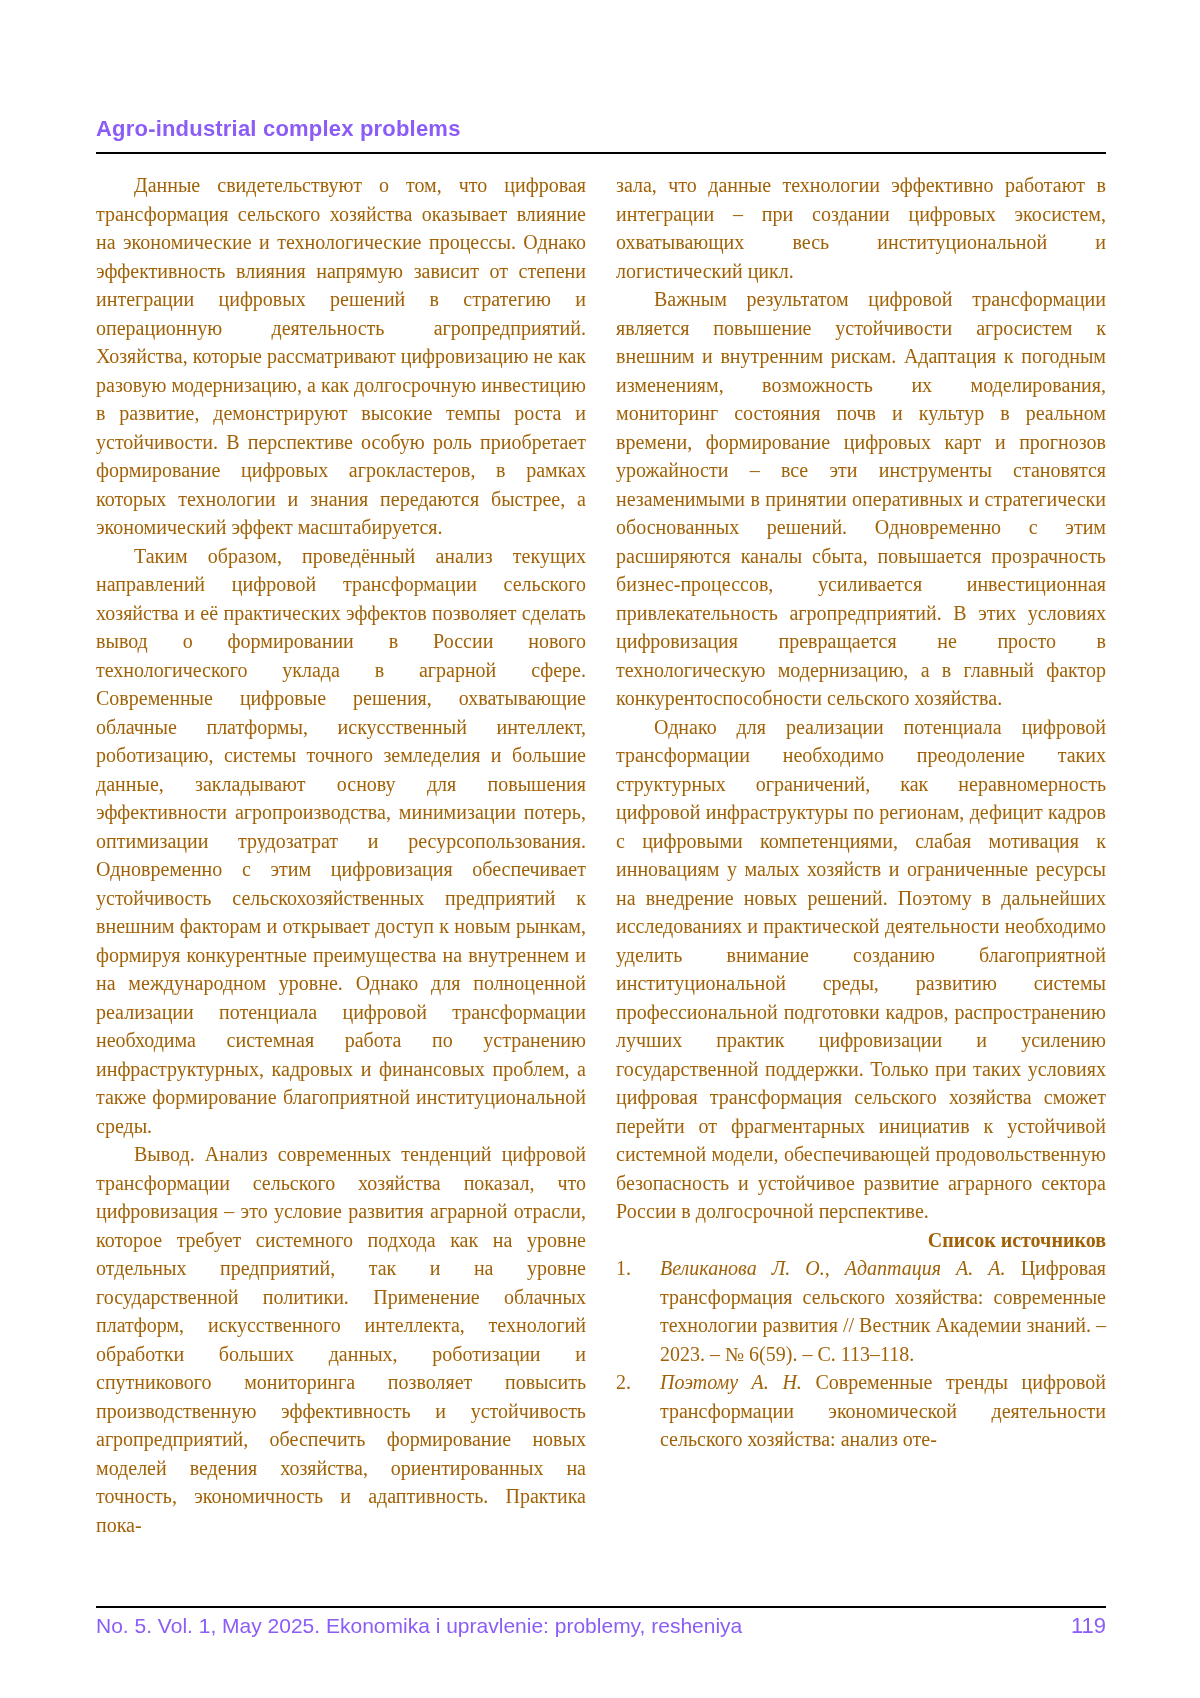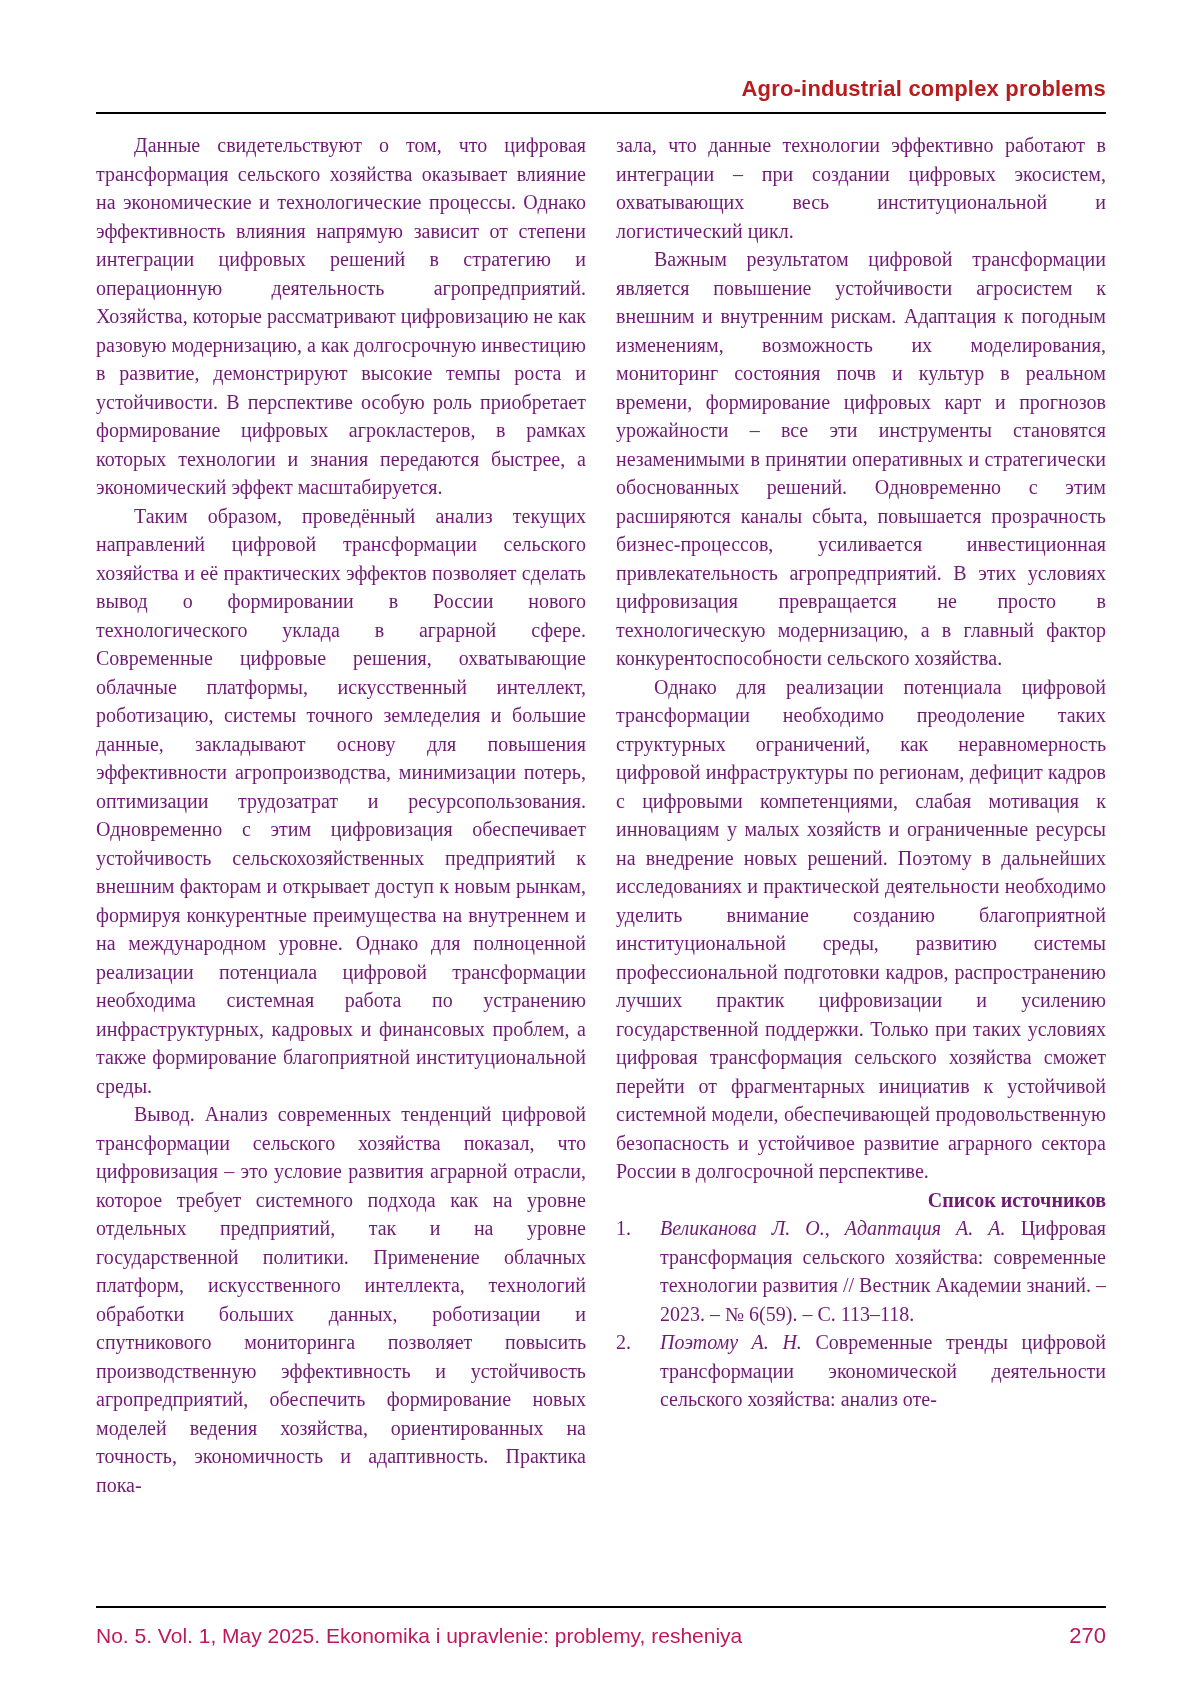--- a/index.html
+++ b/index.html
@@ -17,44 +17,43 @@
 
   .content {
     position: absolute;
     left: 96px;
     right: 94px;
     top: 0;
   }
 
   
   .page-header {
-    margin-top: 76px;
-    text-align: right;
+    margin-top: 116px;
     font-family: "Liberation Sans", sans-serif;
     font-weight: bold;
     font-size: 22px;
     letter-spacing: 0.2px;
-    color: #b91c1c;
+    color: #8b5cf6;
   }
   .header-rule {
     margin-top: 10px;
     height: 0;
     border-bottom: 2px solid #000000;
   }
 
   
   .columns {
     display: flex;
     gap: 30px;
     margin-top: 17px;
     font-family: "Liberation Serif", serif;
     font-size: 20px;
     line-height: 28.5px;
     text-align: justify;
-    color: #701a75;
+    color: #a16207;
   }
   .col { width: 490px; hyphens: auto; }
 
   .col p { margin: 0; text-indent: 38px; }
   .col p.no-indent { text-indent: 0; }
   .lead-bold { font-weight: normal; }
 
   .sources-heading {
     text-align: right;
     font-weight: bold;
@@ -79,27 +78,27 @@
   }
   .ref-authors { font-style: italic; }
 
   
   .page-footer {
     position: absolute;
     left: 96px;
     right: 94px;
     top: 1606px;
     border-top: 2px solid #000000;
-    padding-top: 15px;
+    padding-top: 5px;
     display: flex;
     justify-content: space-between;
     align-items: baseline;
     font-family: "Liberation Sans", sans-serif;
     font-size: 21px;
-    color: #be185d;
+    color: #8b5cf6;
   }
   .footer-page { font-size: 22px; }
 </style>
 </head>
 <body>
 
 <div class="page">
   <div class="content">
 
     <div class="page-header">
@@ -132,15 +131,15 @@
             <span class="ref-body"><span class="ref-authors">Поэтому А. Н.</span> <span>Современные тренды цифровой трансформации экономической деятельности сельского хозяйства: анализ оте-</span></span>
           </div>
         </div>
       </div>
 
     </div>
   </div>
 
   <div class="page-footer">
     <span>No. 5. Vol. 1, May 2025. Ekonomika i upravlenie: problemy, resheniya</span>
-    <span class="footer-page">270</span>
+    <span class="footer-page">119</span>
   </div>
 </div>
 
 </body></html>

